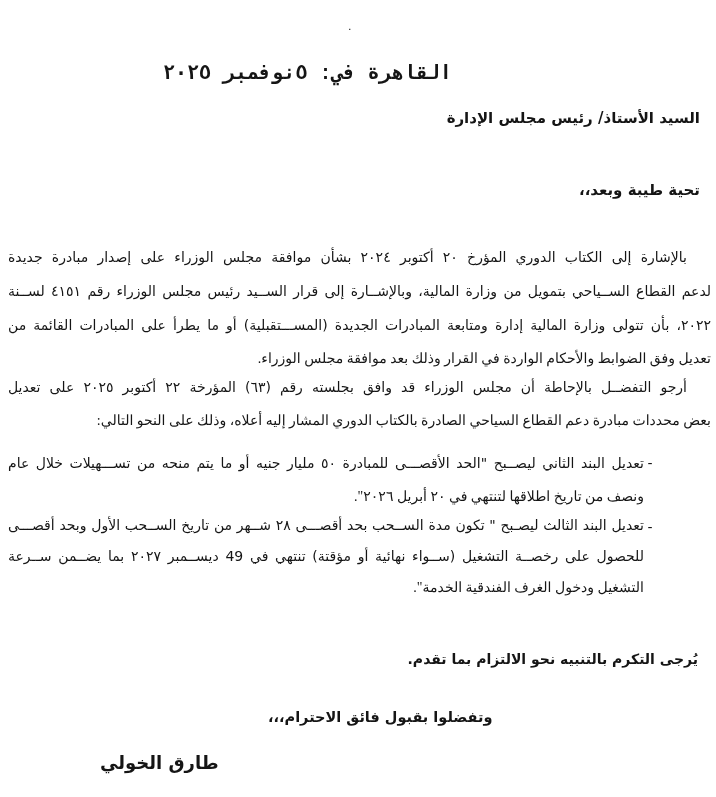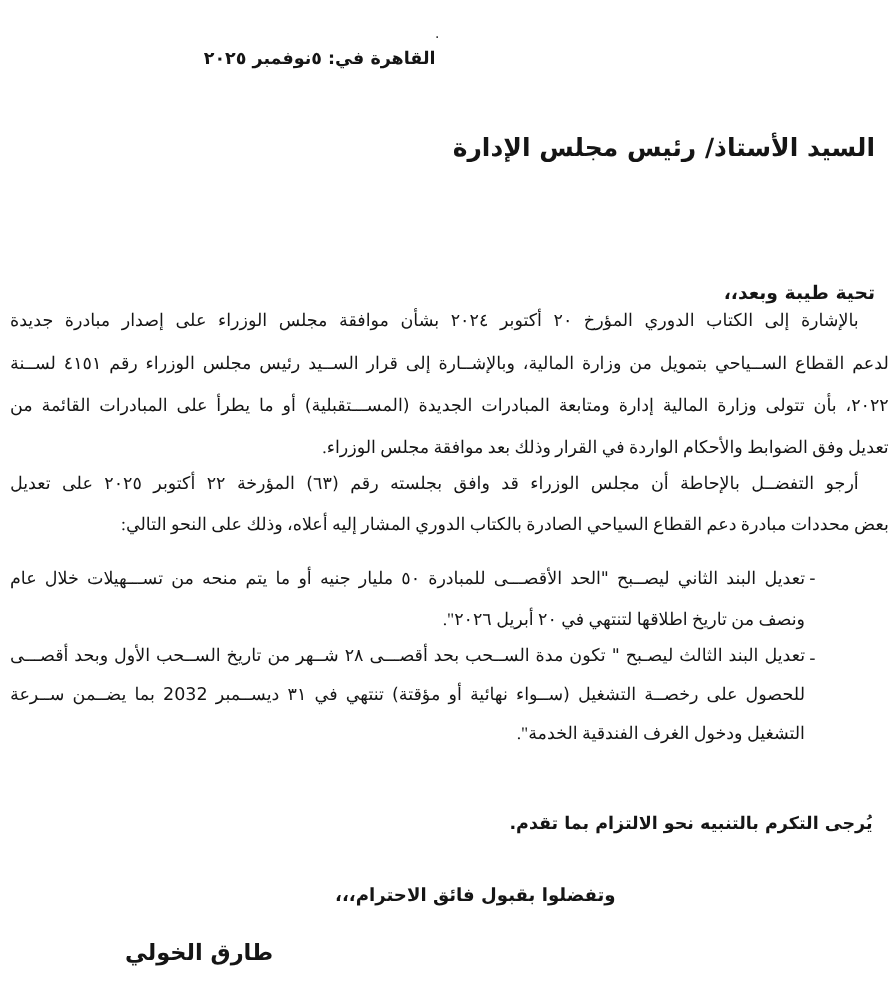--- a/index.html
+++ b/index.html
@@ -16,32 +16,31 @@
     background:#ffffff;
     direction:rtl;
   }
   .bold { font-weight:bold; }
 
   .top-mark {
     position:absolute; top:20px; left:348px;
     font-size:11px; color:#222;
   }
   .date-line {
-    position:absolute; top:39px; left:163px;
-    font-size:14px; letter-spacing:0.2px;
+    position:absolute; top:60px; left:163px;
+    font-size:20px; letter-spacing:0.2px;font-family:Liberation Mono, monospace;
   }
   .addressee {
     position:absolute; top:106px; right:16px;
-    font-size:20px; line-height:24px;
+    font-size:15px; line-height:24px;
     text-align:center;
   }
   .greeting {
     position:absolute; top:181px; right:16px;
     font-size:15px;
-    margin-top:44px;
   }
 
   .para, .bullet {
     position:absolute; right:5px; left:8px;
     font-size:14px;
   }
   .line {
     text-align:justify;
     text-align-last:justify;
     line-height:34px;
@@ -111,21 +110,21 @@
     <div class="btext">
       <div class="line">تعديل البند الثاني ليصــبح "الحد الأقصـــى للمبادرة ٥٠ مليار جنيه أو ما يتم منحه من تســـهيلات خلال عام</div>
       <div class="line last">ونصف من تاريخ اطلاقها لتنتهي في ٢٠ أبريل ٢٠٢٦".</div>
     </div>
   </div>
 
   <div class="bullet bullet2">
     <span class="dash">-</span>
     <div class="btext">
       <div class="line">تعديل البند الثالث ليصـبح " تكون مدة الســحب بحد أقصـــى ٢٨ شــهر من تاريخ الســحب الأول وبحد أقصـــى</div>
-      <div class="line">للحصول على رخصــة التشغيل (ســواء نهائية أو مؤقتة) تنتهي في ٣١ ديســمبر 2032 بما يضــمن ســرعة</div>
+      <div class="line">للحصول على رخصــة التشغيل (ســواء نهائية أو مؤقتة) تنتهي في 49 ديســمبر ٢٠٢٧ بما يضــمن ســرعة</div>
       <div class="line last">التشغيل ودخول الغرف الفندقية الخدمة".</div>
     </div>
   </div>
 
   <div class="closing-note bold">يُرجى التكرم بالتنبيه نحو الالتزام بما تقدم.</div>
 
   <div class="closing-salutation bold">وتفضلوا بقبول فائق الاحترام،،،</div>
 
   <div class="signature bold">طارق الخولي</div>
 

